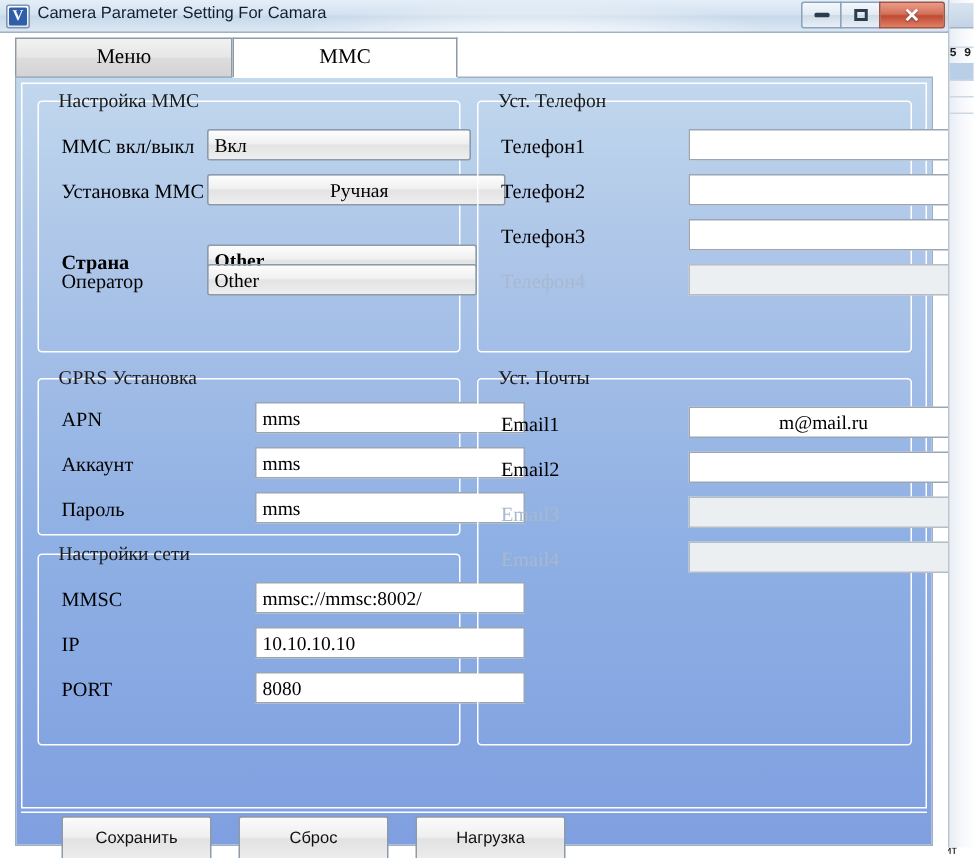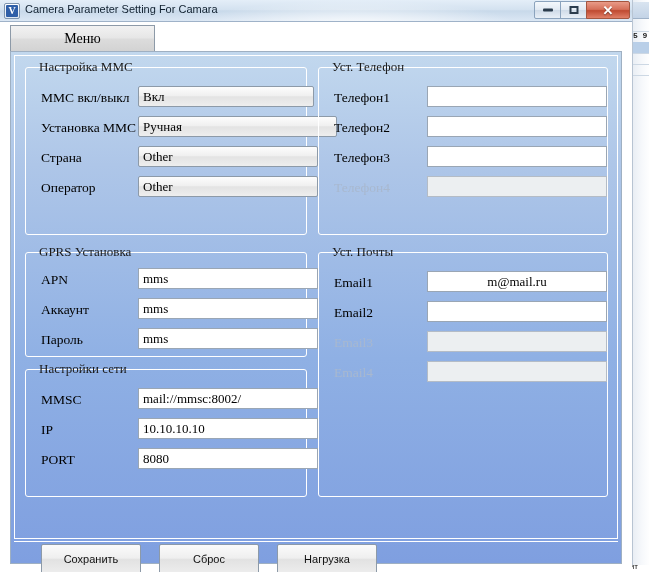--- a/index.html
+++ b/index.html
@@ -316,20 +316,21 @@
     box-sizing: border-box;
     border: 1px solid #9aa6b4;
     background: #ffffff;
     font-family: "Liberation Serif", serif;
     font-size: 13px;
     color: #000000;
     line-height: 19px;
     padding-left: 4px;
     overflow: hidden;
     white-space: nowrap;
+    margin-left: 32px;
   }
   .tbox.dis {
     background: #eceff1;
     border-color: #b4bcc6;
     color: #9fb0c4;
   }
   .tbox.center { text-align: center; padding-left: 0; }
 
   
   #btn-sep {
@@ -413,45 +414,46 @@
       <div class="wbtn close">
           <span class="gl">✕</span>
         </div>
     </div>
   </div>
 
   <div id="client">
 
     <div id="tabstrip">
       <div class="tab" id="tab-menu">Меню</div>
+      <div class="tab active" id="tab-mmc">MMC</div>
     </div>
 
     <div id="tabpage">
       <div id="inner-panel">
 
         <div class="group" style="left:10px; top:11px; width:282px; height:168px;">
           <div class="g-title">Настройка MMC</div>
 
           <div class="row" style="top:18px;">
             <div class="lbl">MMC вкл/выкл</div>
             <div class="combo" style="left:112px; width:176px;">Вкл</div>
             <div style="position:absolute;left:112px;width:180px;height:21px;">
               <span class="arrow"></span>
             </div>
           </div>
 
-          <div class="row" style="top:48px;">
+          <div class="row" style="top:48px;text-align:center;">
             <div class="lbl">Установка MMC</div>
             <div class="combo" style="left:112px; width:199px;">Ручная</div>
             <div style="position:absolute;left:112px;width:180px;height:21px;">
               <span class="arrow"></span>
             </div>
           </div>
 
-          <div class="row" style="top:78px;">
+          <div class="row" style="top:95px;font-weight:bold;">
             <div class="lbl">Страна</div>
             <div class="combo" style="left:112px; width:180px;">Other</div>
             <div style="position:absolute;left:112px;width:180px;height:21px;">
               <span class="arrow"></span>
             </div>
           </div>
 
           <div class="row" style="top:108px;">
             <div class="lbl">Оператор</div>
             <div class="combo" style="left:112px; width:180px;">Other</div>
@@ -476,21 +478,21 @@
             <div class="lbl">Пароль</div>
             <div class="tbox" style="left:112px; width:180px;">mms</div>
           </div>
         </div>
 
         <div class="group" style="left:10px; top:313px; width:282px; height:128px;">
           <div class="g-title">Настройки сети</div>
 
           <div class="row" style="top:18px;">
             <div class="lbl">MMSC</div>
-            <div class="tbox" style="left:112px; width:180px;">mail://mmsc:8002/</div>
+            <div class="tbox" style="left:112px; width:180px;">mmsc://mmsc:8002/</div>
           </div>
           <div class="row" style="top:48px;">
             <div class="lbl">IP</div>
             <div class="tbox" style="left:112px; width:180px;">10.10.10.10</div>
           </div>
           <div class="row" style="top:78px;">
             <div class="lbl">PORT</div>
             <div class="tbox" style="left:112px; width:180px;">8080</div>
           </div>
         </div>

